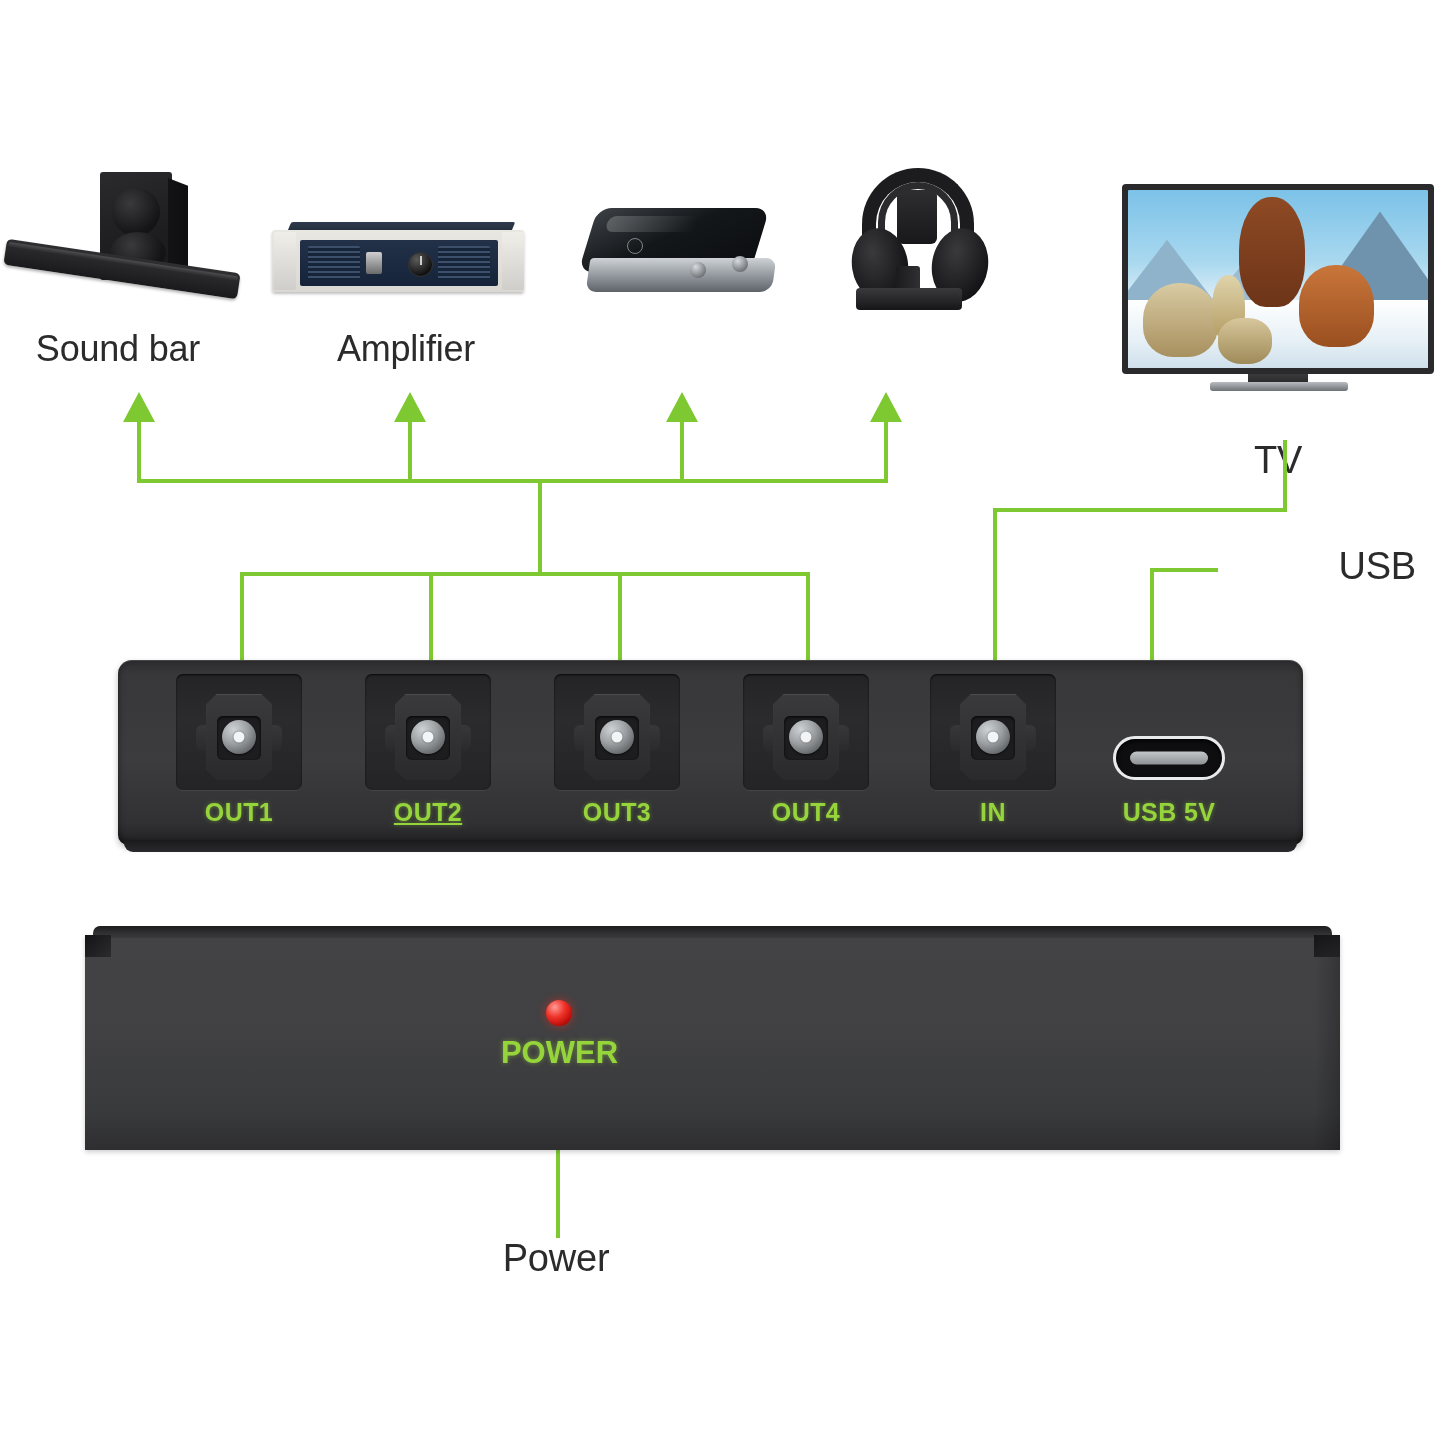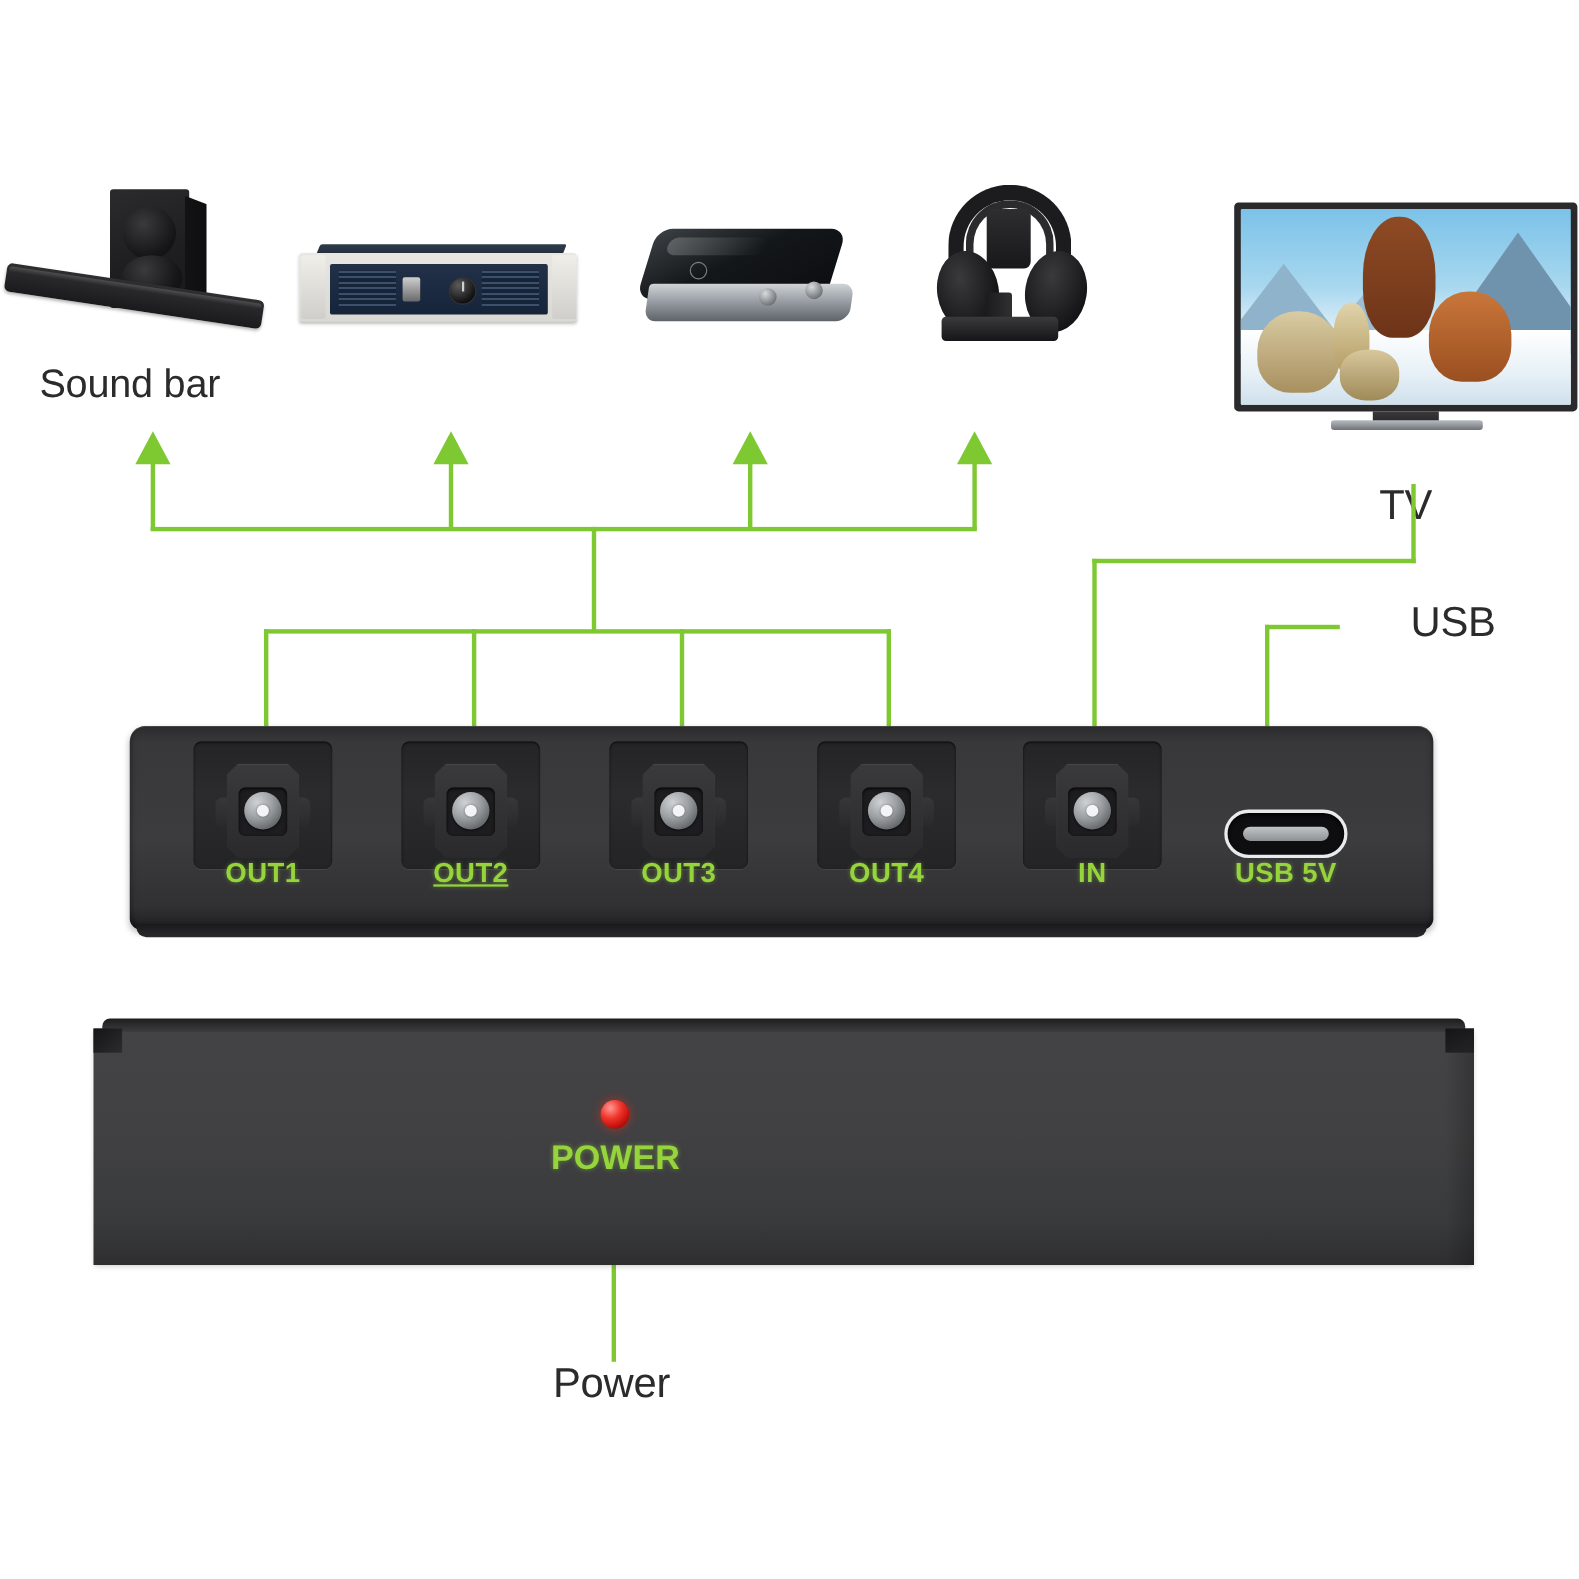--- a/index.html
+++ b/index.html
@@ -100,21 +100,21 @@
     background: radial-gradient(circle at 34% 28%, #cfd2d4 0%, #9da1a4 42%, #63676a 78%, #3f4244 100%);
     box-shadow: 0 1px 2px rgba(0,0,0,.7);
   }
   .tos-dot {
     position:absolute; left:50%; top:50%; transform:translate(-50%,-50%);
     width:11px; height:11px; border-radius:50%;
     background:#f2f4f5;
     box-shadow: 0 0 2px rgba(0,0,0,.45);
   }
   .port-label {
-    position:absolute; top:120px;
+    position:absolute; top:138px;
     width:100%; text-align:center;
     color:#96d43c;
     font-size:25px; font-weight:700;
     font-family: "Liberation Sans", sans-serif;
     text-shadow: 0 0 4px rgba(150,212,60,.45);
     letter-spacing:.4px;
   }
   
   #usb-slot { position:absolute; top:14px; width:126px; height:116px; }
   .usbc {
@@ -345,20 +345,21 @@
     <div class="amp-ear" style="left:274px;"></div>
     <div class="amp-ear" style="left:502px;"></div>
     <div class="amp-face">
       <div class="amp-vent" style="left:8px;"></div>
       <div class="abs" style="left:66px; top:12px; width:16px; height:22px; background:linear-gradient(180deg,#cfcfcf,#6a6a6a); border-radius:2px;"></div>
       <div class="amp-knob" style="left:108px;"></div>
       <div class="amp-knob" style="left:146px;"></div>
       <div class="amp-vent" style="right:8px;"></div>
     </div>
   </div>
+  <div class="dev-label" style="left:278px; top:330px; width:256px; font-size:36px;">Amplifier</div>
 
   <div class="abs">
     <div class="bt-top"></div>
     <div class="bt-front"></div>
     <div class="bt-pwr"></div>
     <div class="bt-btn" style="left:690px;"></div>
     <div class="bt-btn" style="left:732px; top:256px;"></div>
   </div>
 
   <div class="abs">
@@ -416,21 +417,21 @@
     <div class="wire wire-h" style="left:993px; top:508px; width:294px;"></div>
     <div class="wire wire-v" style="left:993px; top:508px; height:170px;"></div>
     <div class="arrow-down" style="left:979px; top:676px;"></div>
 
     <div class="wire wire-h" style="left:1150px; top:568px; width:68px;"></div>
     <div class="wire wire-v" style="left:1150px; top:568px; height:200px;"></div>
 
     <div class="wire wire-v" style="left:556px; top:1020px; height:218px;"></div>
   </div>
 
-  <div class="dev-label" style="left:1226px; top:546px; width:190px; font-size:38px; text-align:center;">USB</div>
+  <div class="dev-label" style="left:1226px; top:546px; width:190px; font-size:38px; text-align:right;">USB</div>
 
   <div id="rear-panel">
 
     <div class="bezel" style="left:58px;">
       <div class="toslink">
         <div class="tos-lobe l"></div>
         <div class="tos-lobe r"></div>
         <div class="tos-body"></div>
         <div class="tos-inner"></div>
         <div class="tos-ring">

